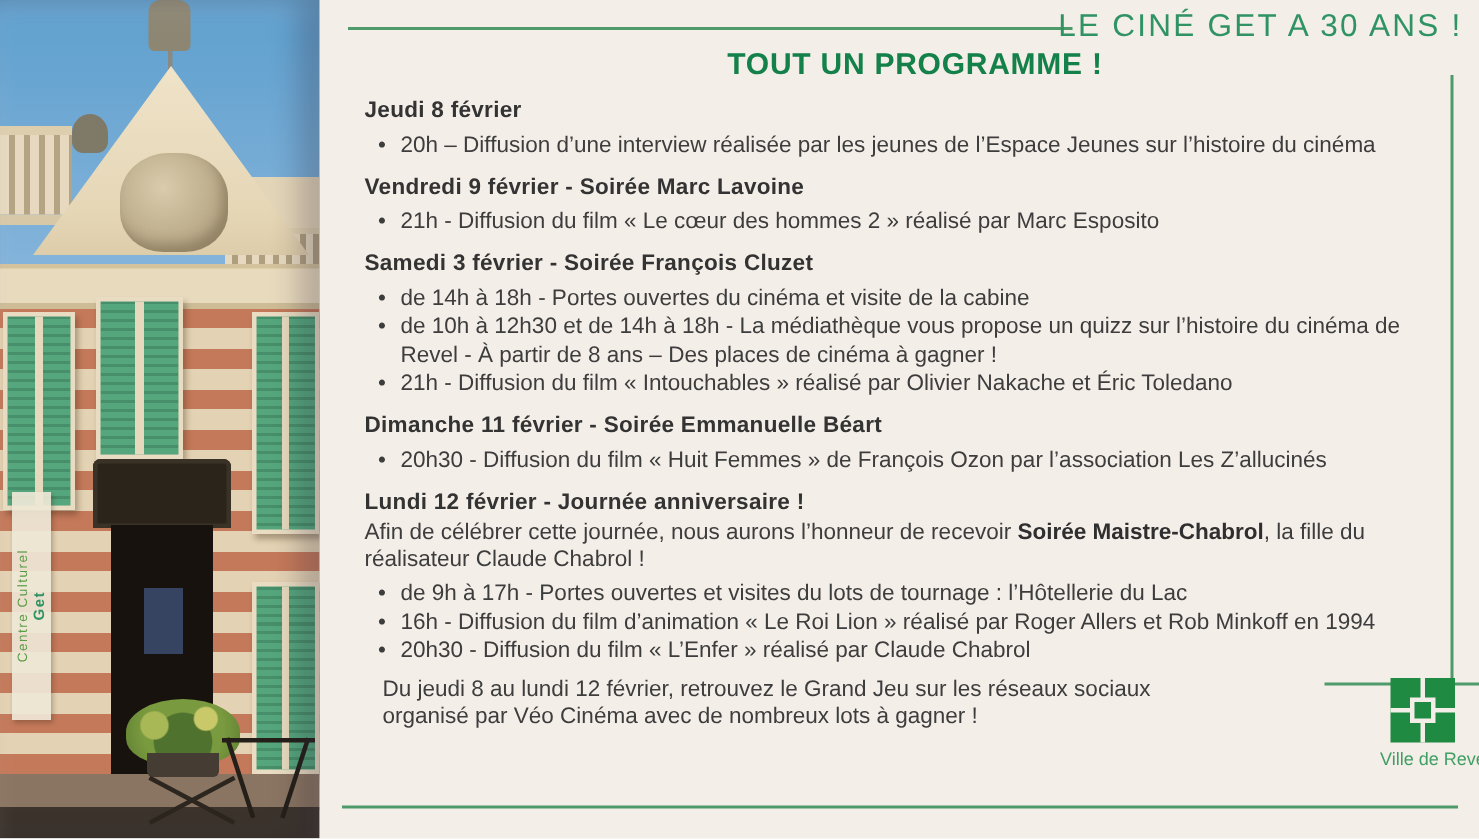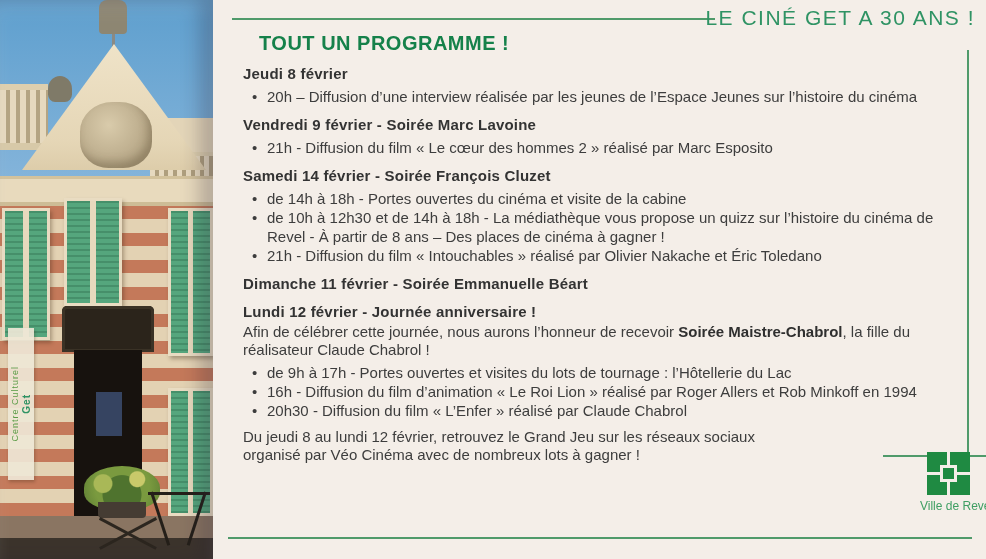--- a/index.html
+++ b/index.html
@@ -65,30 +65,30 @@
 
   
   .top-rule{position:absolute;left:232px;top:18px;width:483px;height:2px;background:var(--accent);}
   .right-vrule{position:absolute;left:967px;top:50px;width:2px;height:406px;background:var(--accent);}
   .right-hrule{position:absolute;left:883px;top:455px;width:103px;height:2px;background:var(--accent);}
   .bottom-rule{position:absolute;left:228px;top:537px;width:744px;height:2px;background:var(--accent);}
 
   
   .banner-title{position:absolute;top:6px;right:11px;font-size:21px;letter-spacing:1.5px;color:var(--banner-green);white-space:nowrap;}
   .content{position:absolute;left:243px;top:0;width:734px;color:var(--text);font-size:15px;}
-  .main-title{margin:32px 16px 0;font-size:20px;letter-spacing:.5px;color:var(--title-green);font-weight:bold;}
+  .main-title{margin:32px 16px 0;font-size:20px;letter-spacing:.5px;color:var(--title-green);font-weight:bold;text-align:center;}
 
   
   section h2{margin:9px 0 2px;font-size:15px;line-height:19px;color:var(--head);font-weight:bold;letter-spacing:.2px;}
   ul{margin:4px;padding:0;list-style:none;}
   li{position:relative;padding-left:20px;line-height:19px;}
   li::before{content:"\2022";position:absolute;left:5px;color:var(--text);}
   .intro{margin:2px 0 2px;line-height:18px;}
   .intro b{color:#2f2f2f;}
-  .footer-text{margin:8px 0 0;line-height:18px;}
+  .footer-text{margin:8px 12px 0;line-height:18px;}
 
   
   .logo{position:absolute;left:899px;top:452px;width:56px;margin-left:21px;}
   .logo-mark{position:relative;width:43px;height:43px;margin:0 auto;background:var(--logo-green);}
   .lm-h{position:absolute;left:0;top:20px;width:43px;height:3px;background:var(--bg);}
   .lm-v{position:absolute;left:20px;top:0;width:3px;height:43px;background:var(--bg);}
   .lm-c{position:absolute;left:13px;top:13px;width:17px;height:17px;background:var(--bg);}
   .lm-ci{position:absolute;left:3px;top:3px;width:11px;height:11px;background:var(--logo-green);}
   .logo-label{margin-top:4px;font-size:12px;color:#3f9e63;white-space:nowrap;}
 </style>
@@ -152,30 +152,33 @@
     </section>
 
     <section>
       <h2>Vendredi 9 février - Soirée Marc Lavoine</h2>
       <ul>
         <li>21h - Diffusion du film « Le cœur des hommes 2 » réalisé par Marc Esposito</li>
       </ul>
     </section>
 
     <section>
-      <h2>Samedi 14 février - Soirée François Cluzet</h2>
+      <h2>Samedi 3 février - Soirée François Cluzet</h2>
       <ul>
         <li>de 14h à 18h - Portes ouvertes du cinéma et visite de la cabine</li>
         <li>de 10h à 12h30 et de 14h à 18h - La médiathèque vous propose un quizz sur l’histoire du cinéma de Revel - À partir de 8 ans – Des places de cinéma à gagner !</li>
         <li>21h - Diffusion du film « Intouchables » réalisé par Olivier Nakache et Éric Toledano</li>
       </ul>
     </section>
 
     <section>
       <h2>Dimanche 11 février - Soirée Emmanuelle Béart</h2>
+      <ul>
+        <li>20h30 - Diffusion du film « Huit Femmes » de François Ozon par l’association Les Z’allucinés</li>
+      </ul>
     </section>
 
     <section>
       <h2>Lundi 12 février - Journée anniversaire !</h2>
       <p class="intro"><span>Afin de célébrer cette journée, nous aurons l’honneur de recevoir </span><b>Soirée Maistre-Chabrol</b><span>, la fille du réalisateur Claude Chabrol !</span></p>
       <ul>
         <li>de 9h à 17h - Portes ouvertes et visites du lots de tournage : l’Hôtellerie du Lac</li>
         <li>16h - Diffusion du film d’animation « Le Roi Lion » réalisé par Roger Allers et Rob Minkoff en 1994</li>
         <li>20h30 - Diffusion du film « L’Enfer » réalisé par Claude Chabrol</li>
       </ul>

